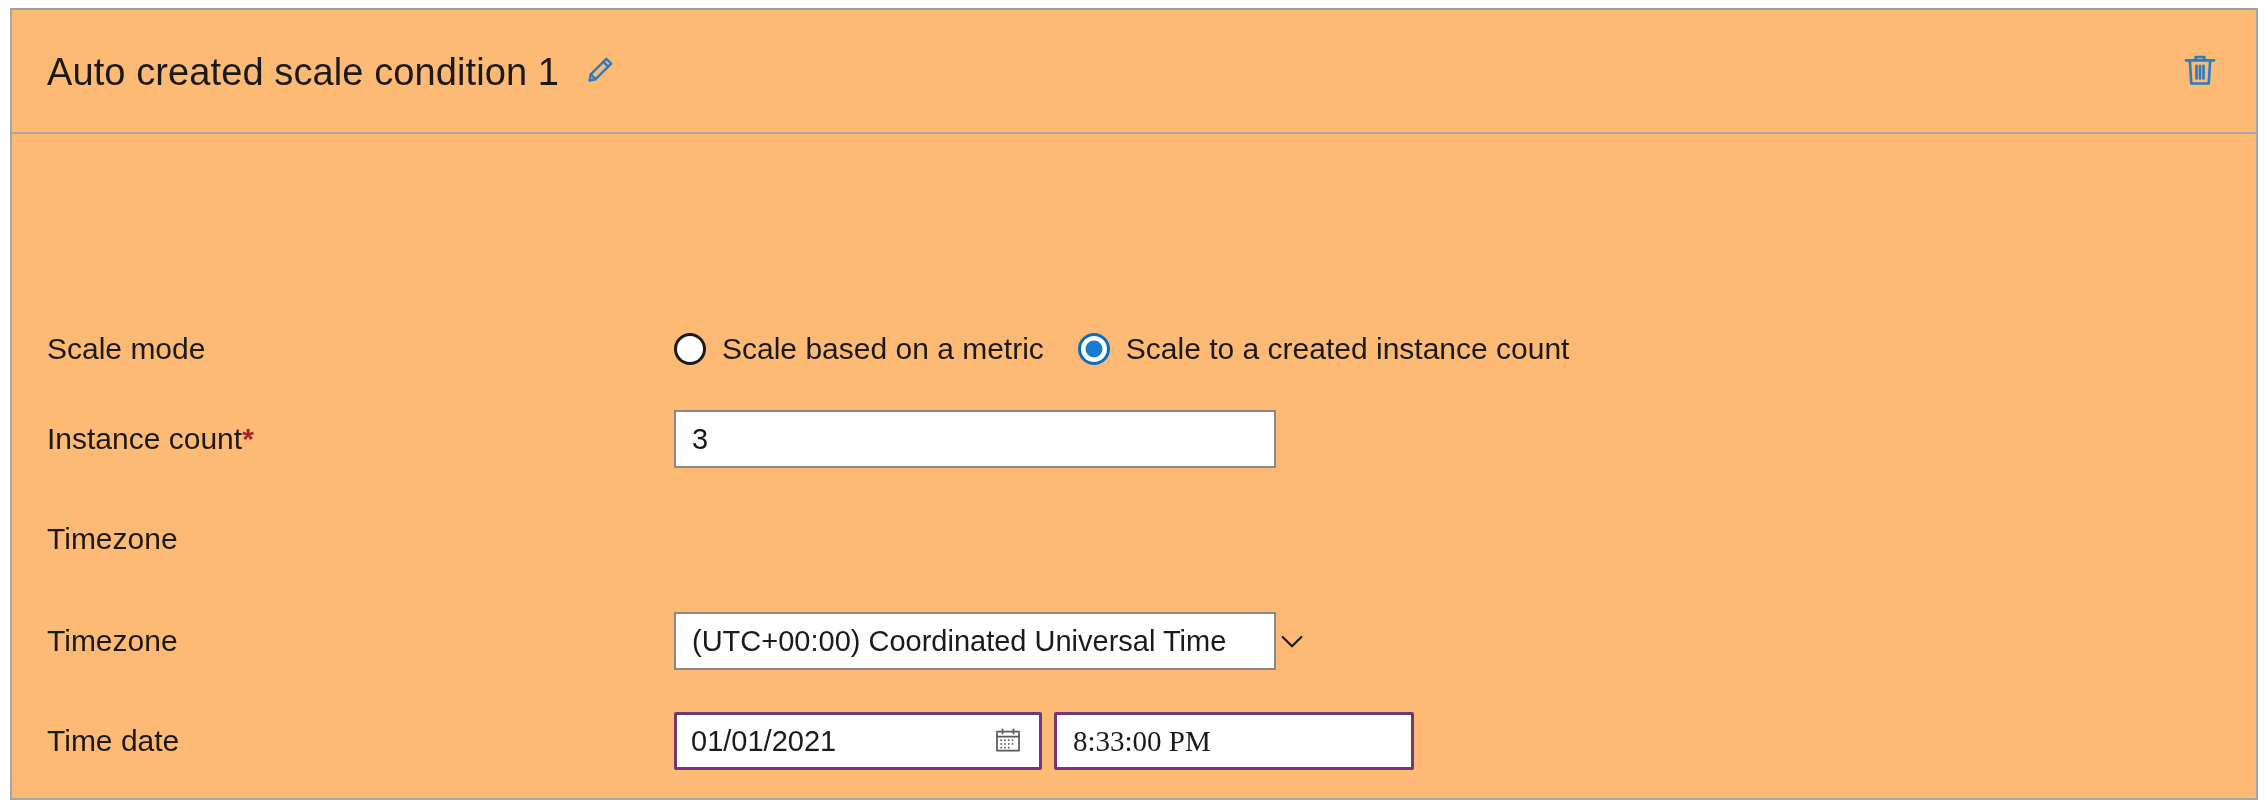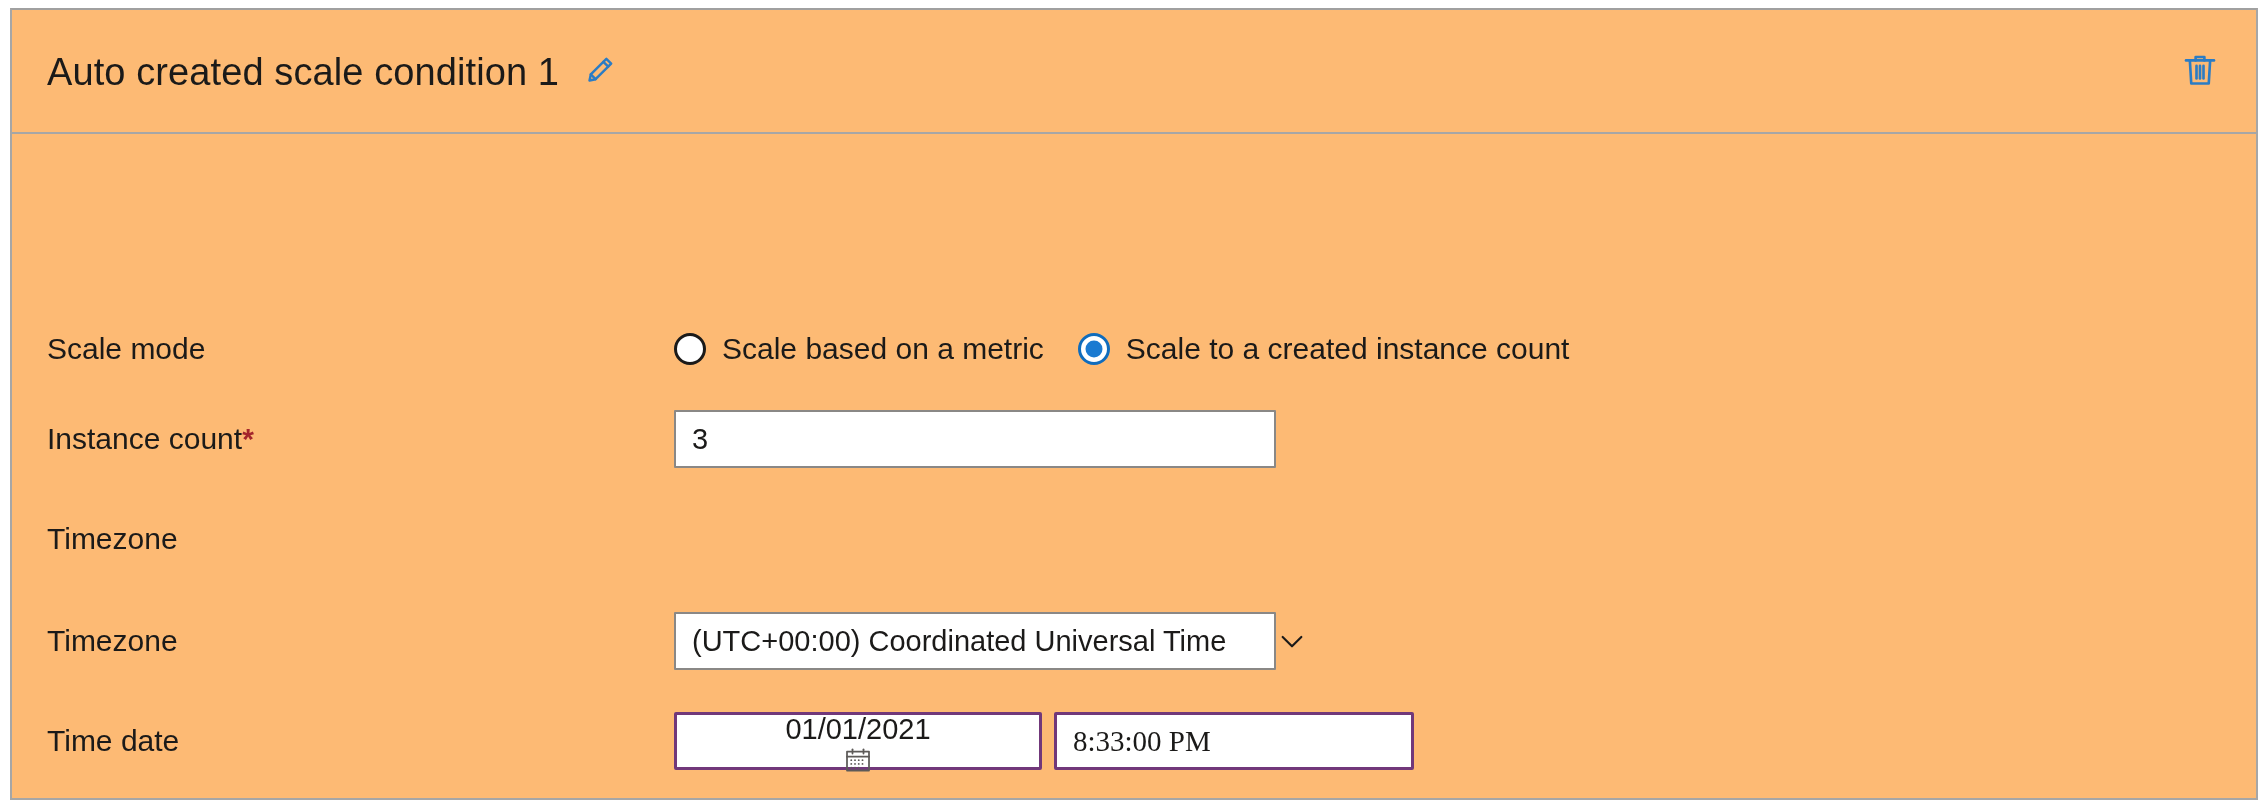--- a/index.html
+++ b/index.html
@@ -215,21 +215,20 @@
     position: relative;
     width: 368px;
     height: 58px;
     border: 3px solid #71387a;
     background: #ffffff;
     display: flex;
     align-items: center;
     padding: 0 14px;
     border-radius: 2px;
     cursor: text;
-    flex-direction: column;
   }
   .date-value {
     font-size: 29px;
     color: #1b1a19;
     flex: 1 1 auto;
     line-height: 1;
   }
   .calendar-btn {
     flex: 0 0 auto;
     width: 34px;

